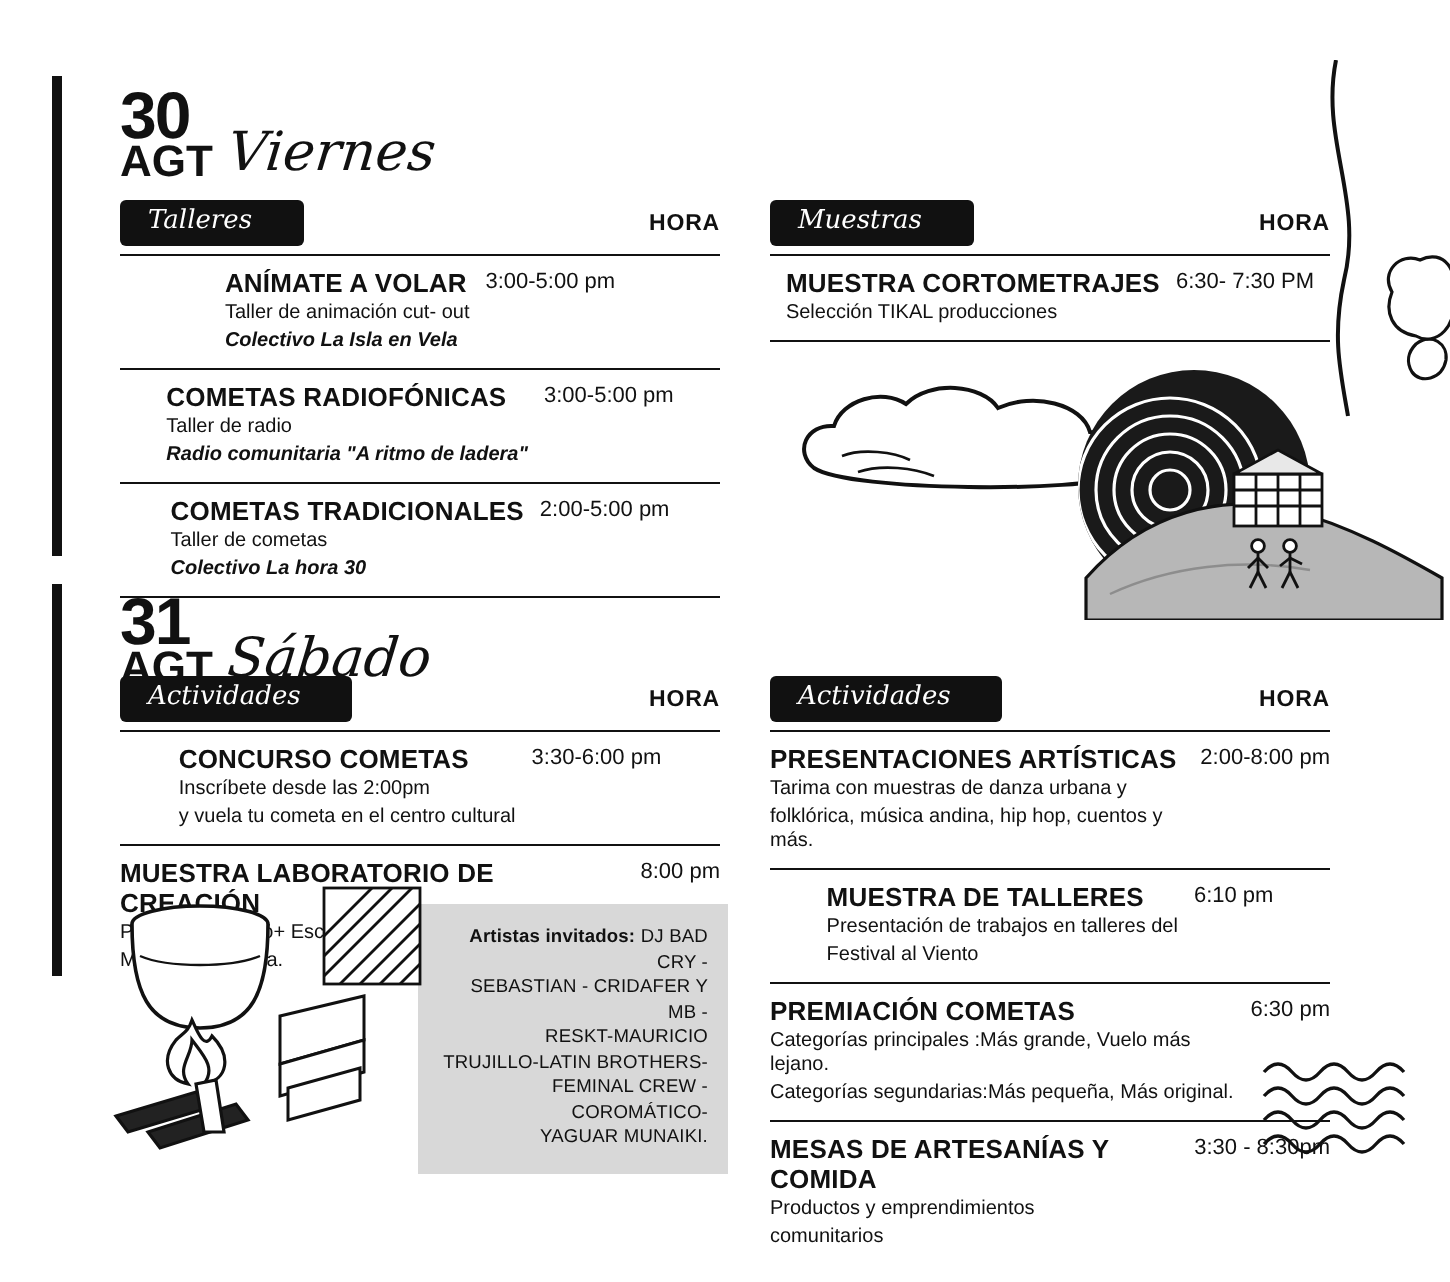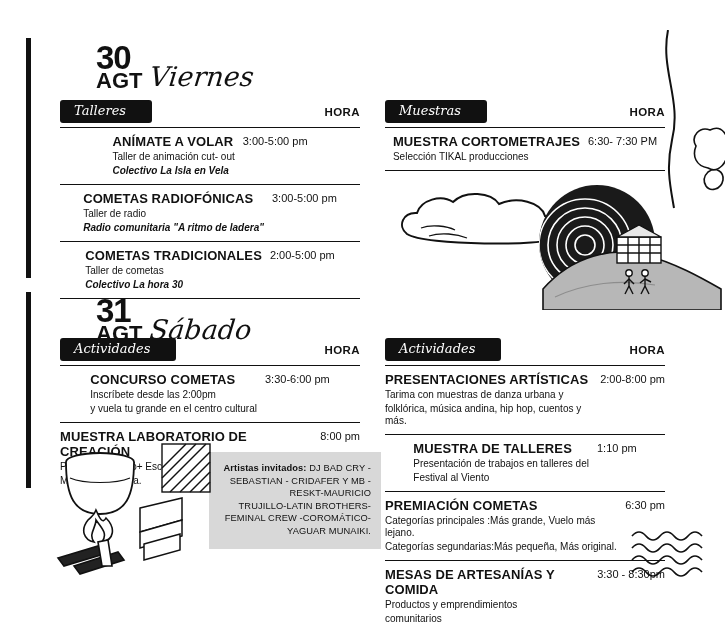--- a/index.html
+++ b/index.html
@@ -19,21 +19,21 @@
   
   .vrule {
     position:absolute;
     width: 5px;
     background:#111;
   }
   .vrule.top { left: 26px; top: 38px; height: 240px; }
   .vrule.bottom { left: 26px; top: 292px; height: 196px; }
 
   
-  .day-head { position:absolute;margin-left:36px; }
+  .day-head { position:absolute; }
   .day-num {
     font-family: "Liberation Sans", sans-serif;
     font-weight: bold;
     font-size: 33px;
     line-height: 28px;
     letter-spacing: -1px;
   }
   .day-mon {
     font-family: Liberation Sans, sans-serif;
     font-weight: bold;
@@ -105,21 +105,21 @@
     white-space: nowrap;
     padding-top: 1px;
   }
 
   .noborder { border-bottom: none; }
 
   
   .artists-box {
     position:absolute;
     background:#d8d8d8;
-    width: 172px;
+    width: 155px;
     padding: 10px 10px 12px 10px;
     text-align:right;
     font-size: 9.3px;
     line-height: 12.5px;
     letter-spacing: 0.1px;
   }
 
   
   .ill { position:absolute; }
 </style>
@@ -203,21 +203,21 @@
   <div class="col" style="left:60px; top:338px; width:300px;">
     <div class="tag-row">
       <span class="tag">Actividades</span>
       <span class="hora">HORA</span>
     </div>
 
     <div class="event">
       <div class="ev-left">
         <div class="ev-title">CONCURSO COMETAS</div>
         <div class="ev-sub">Inscríbete desde las 2:00pm</div>
-        <div class="ev-sub">y vuela tu grande en el centro cultural</div>
+        <div class="ev-sub">y vuela tu cometa en el centro cultural</div>
       </div>
       <div class="ev-time">3:30-6:00 pm</div>
     </div>
 
     <div class="event noborder">
       <div class="ev-left">
         <div class="ev-title">MUESTRA LABORATORIO DE CREACIÓN</div>
         <div class="ev-sub">Programa Museo+ Escuela</div>
         <div class="ev-sub">Museo La Tertulia.</div>
       </div>
@@ -239,21 +239,21 @@
       </div>
       <div class="ev-time">2:00-8:00 pm</div>
     </div>
 
     <div class="event">
       <div class="ev-left">
         <div class="ev-title">MUESTRA DE TALLERES</div>
         <div class="ev-sub">Presentación de trabajos en talleres del</div>
         <div class="ev-sub">Festival al Viento</div>
       </div>
-      <div class="ev-time">1:10 pm</div>
+      <div class="ev-time">6:10 pm</div>
     </div>
 
     <div class="event">
       <div class="ev-left">
         <div class="ev-title">PREMIACIÓN COMETAS</div>
         <div class="ev-sub">Categorías principales :Más grande, Vuelo más lejano.</div>
         <div class="ev-sub">Categorías segundarias:Más pequeña, Más original.</div>
       </div>
       <div class="ev-time">6:30 pm</div>
     </div>

